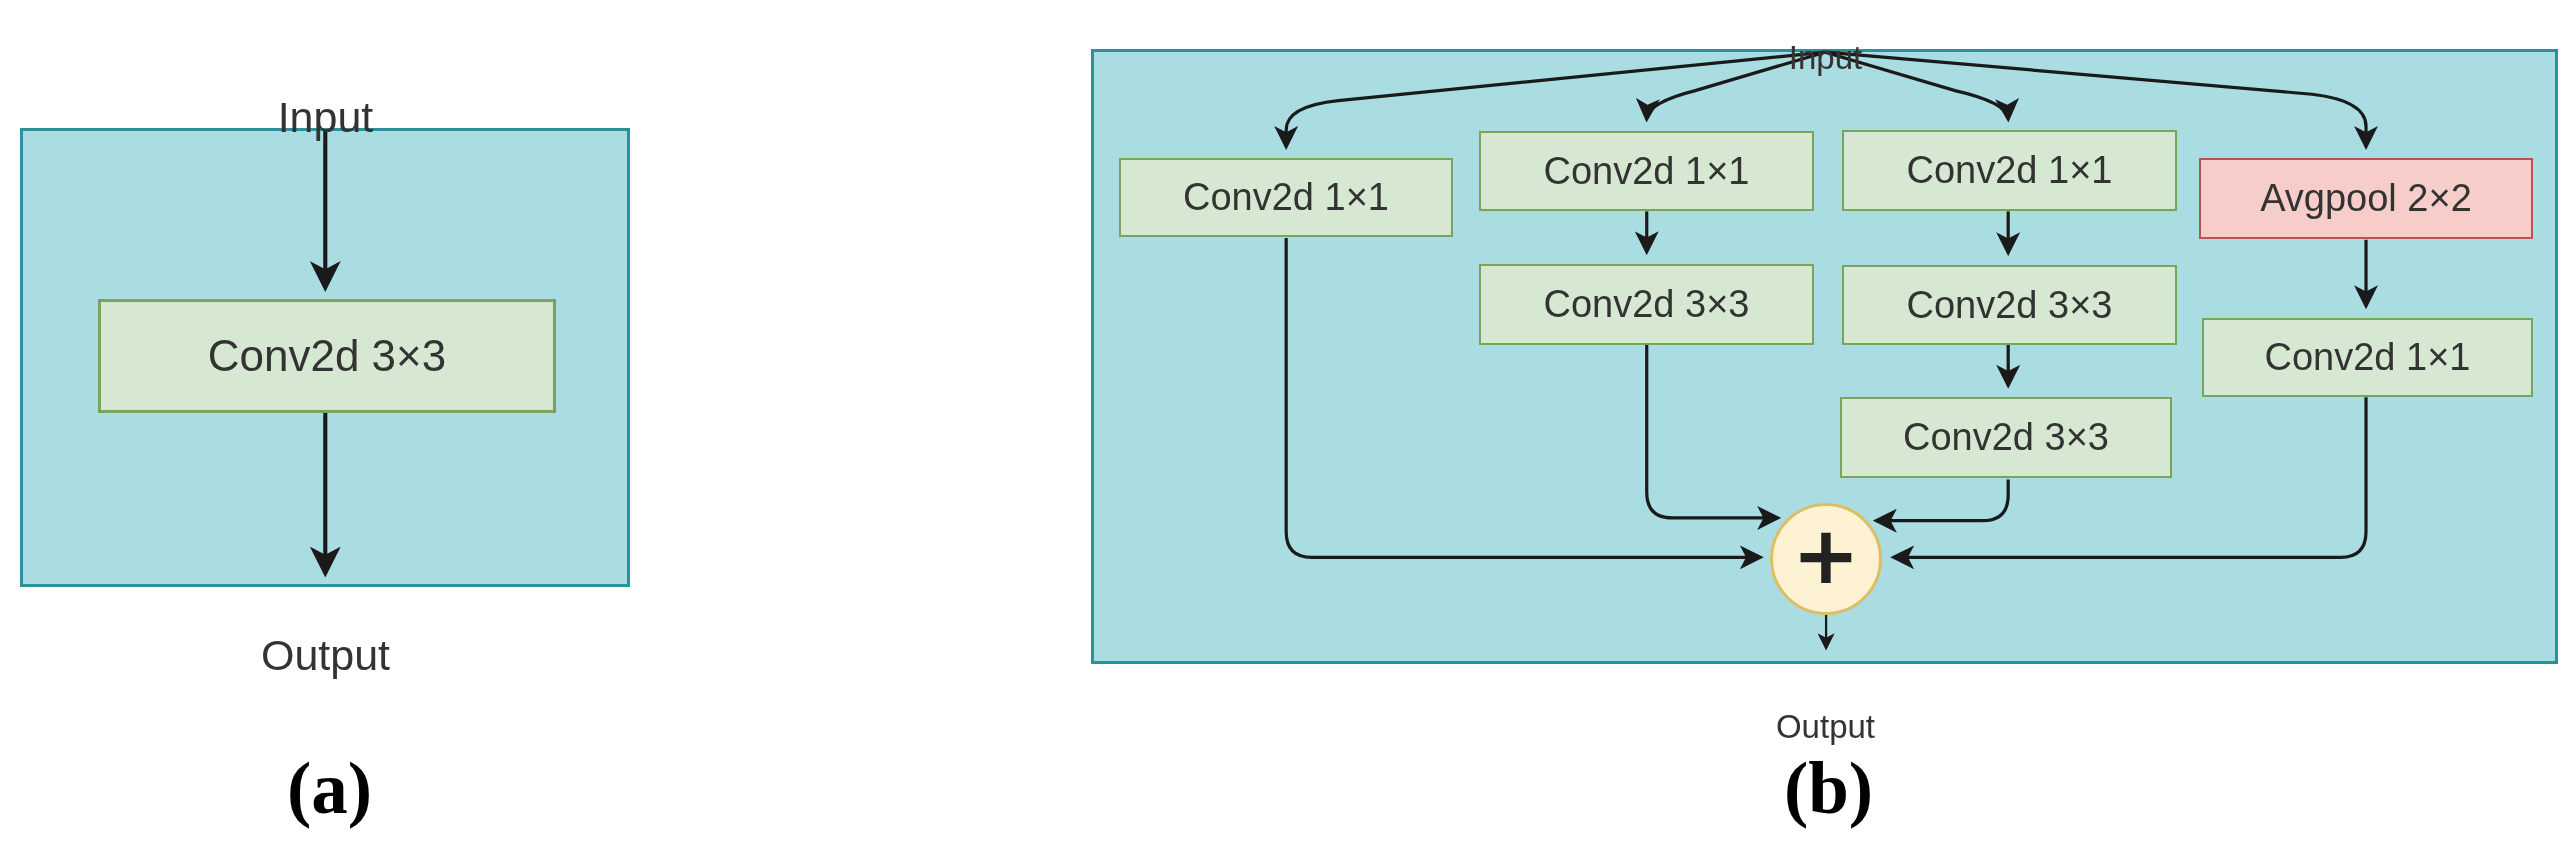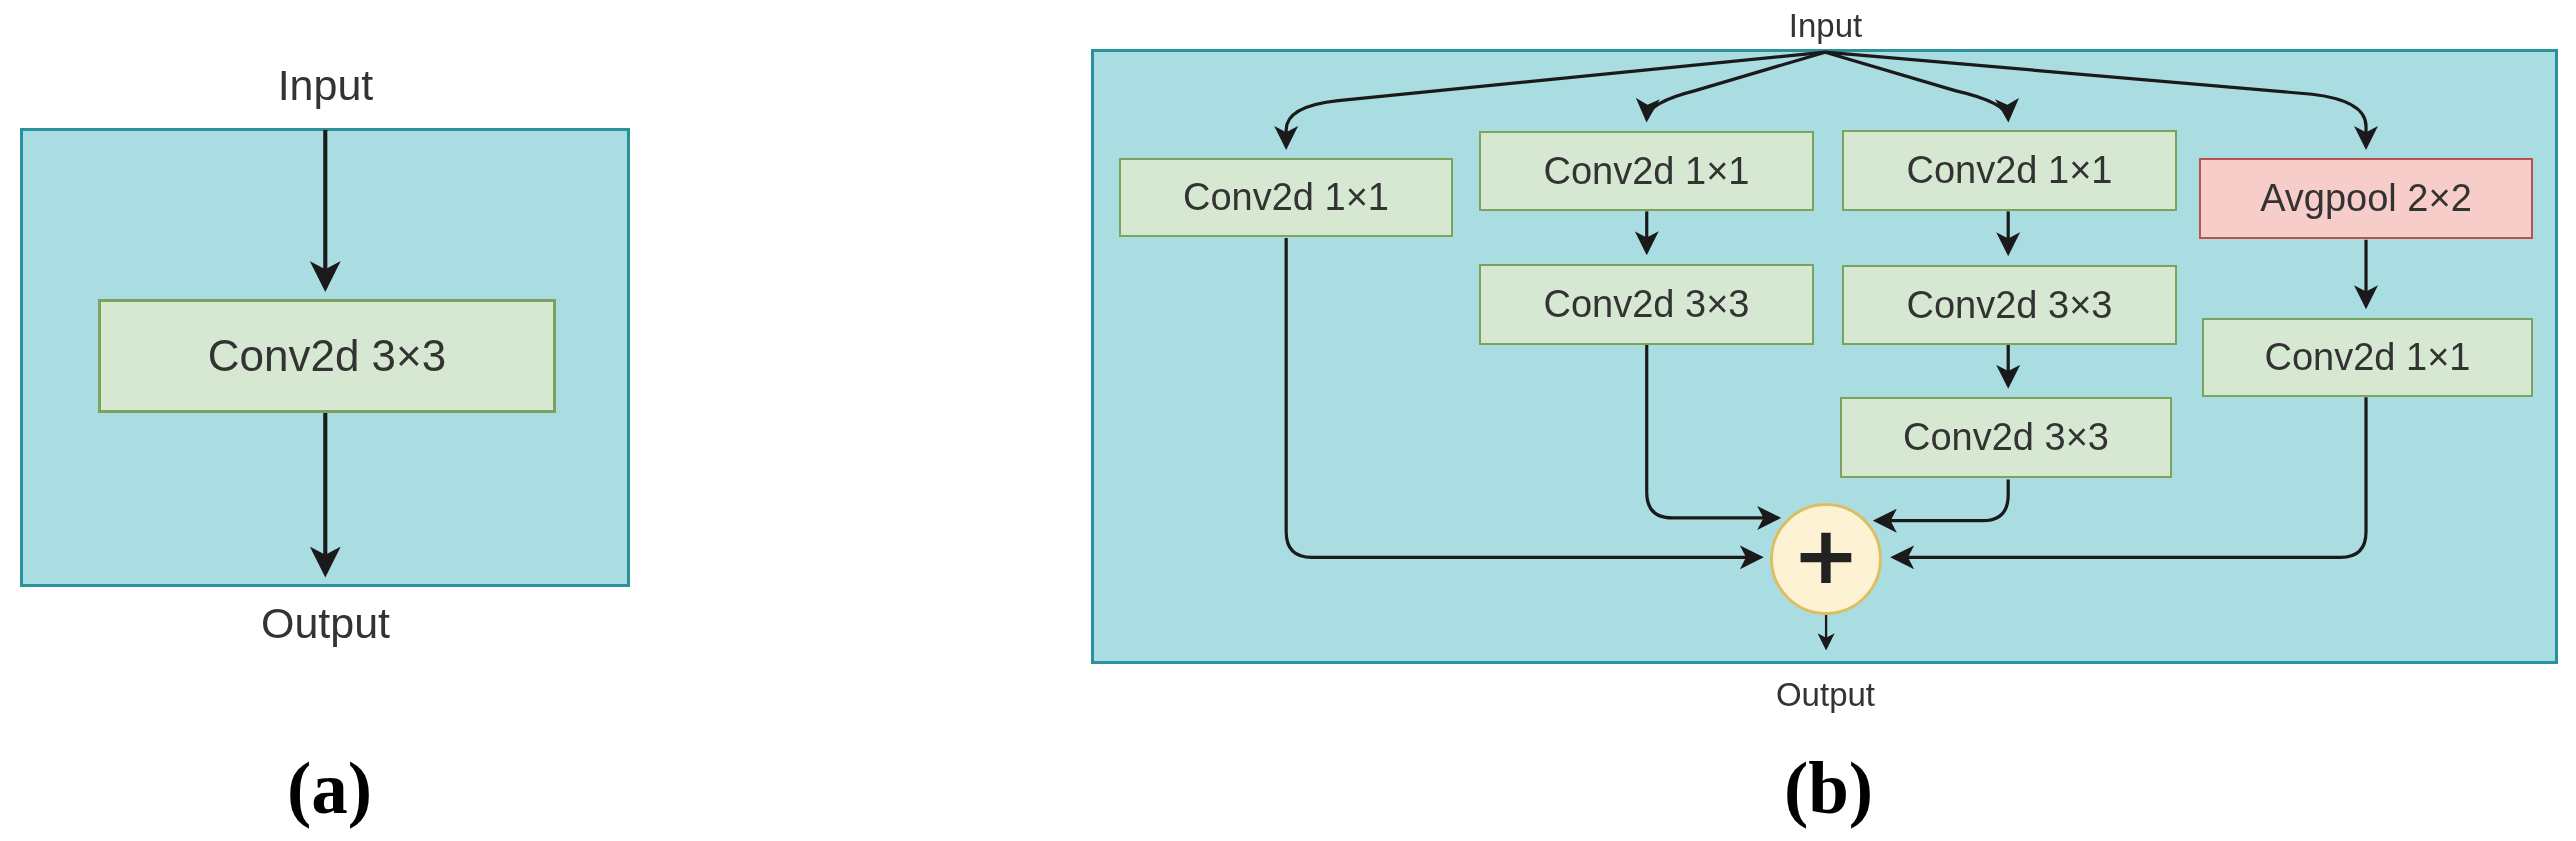--- a/index.html
+++ b/index.html
@@ -31,21 +31,21 @@
     width:112px;height:112px;border-radius:50%;
     background:var(--sum-fill,#fdf3d4);
     border:3.7px solid var(--sum-stroke,#ddbe63);
     display:flex;align-items:center;justify-content:center;
     font-family:"DejaVu Sans",sans-serif;font-weight:700;font-size:81px;
     color:#222;line-height:1;padding-bottom:7.3px;
   }
   .iolabel{
     position:absolute;z-index:3;width:275px;
     display:flex;align-items:center;justify-content:center;
-    color:var(--label-text,#333333);white-space:nowrap;
+    color:var(--label-text,#333333);white-space:nowrap;margin-top:32px;
   }
   .pa-io{font-size:43px;}
   .pb-io{font-size:33px;}
   .pa-node{font-size:44px;}
   .pb-node{font-size:38px;}
   .caption{
     position:absolute;z-index:3;width:275px;
     display:flex;align-items:center;justify-content:center;
     font-family:"Liberation Serif",serif;font-weight:700;
     font-size:73px;color:var(--caption-text,#000000);

